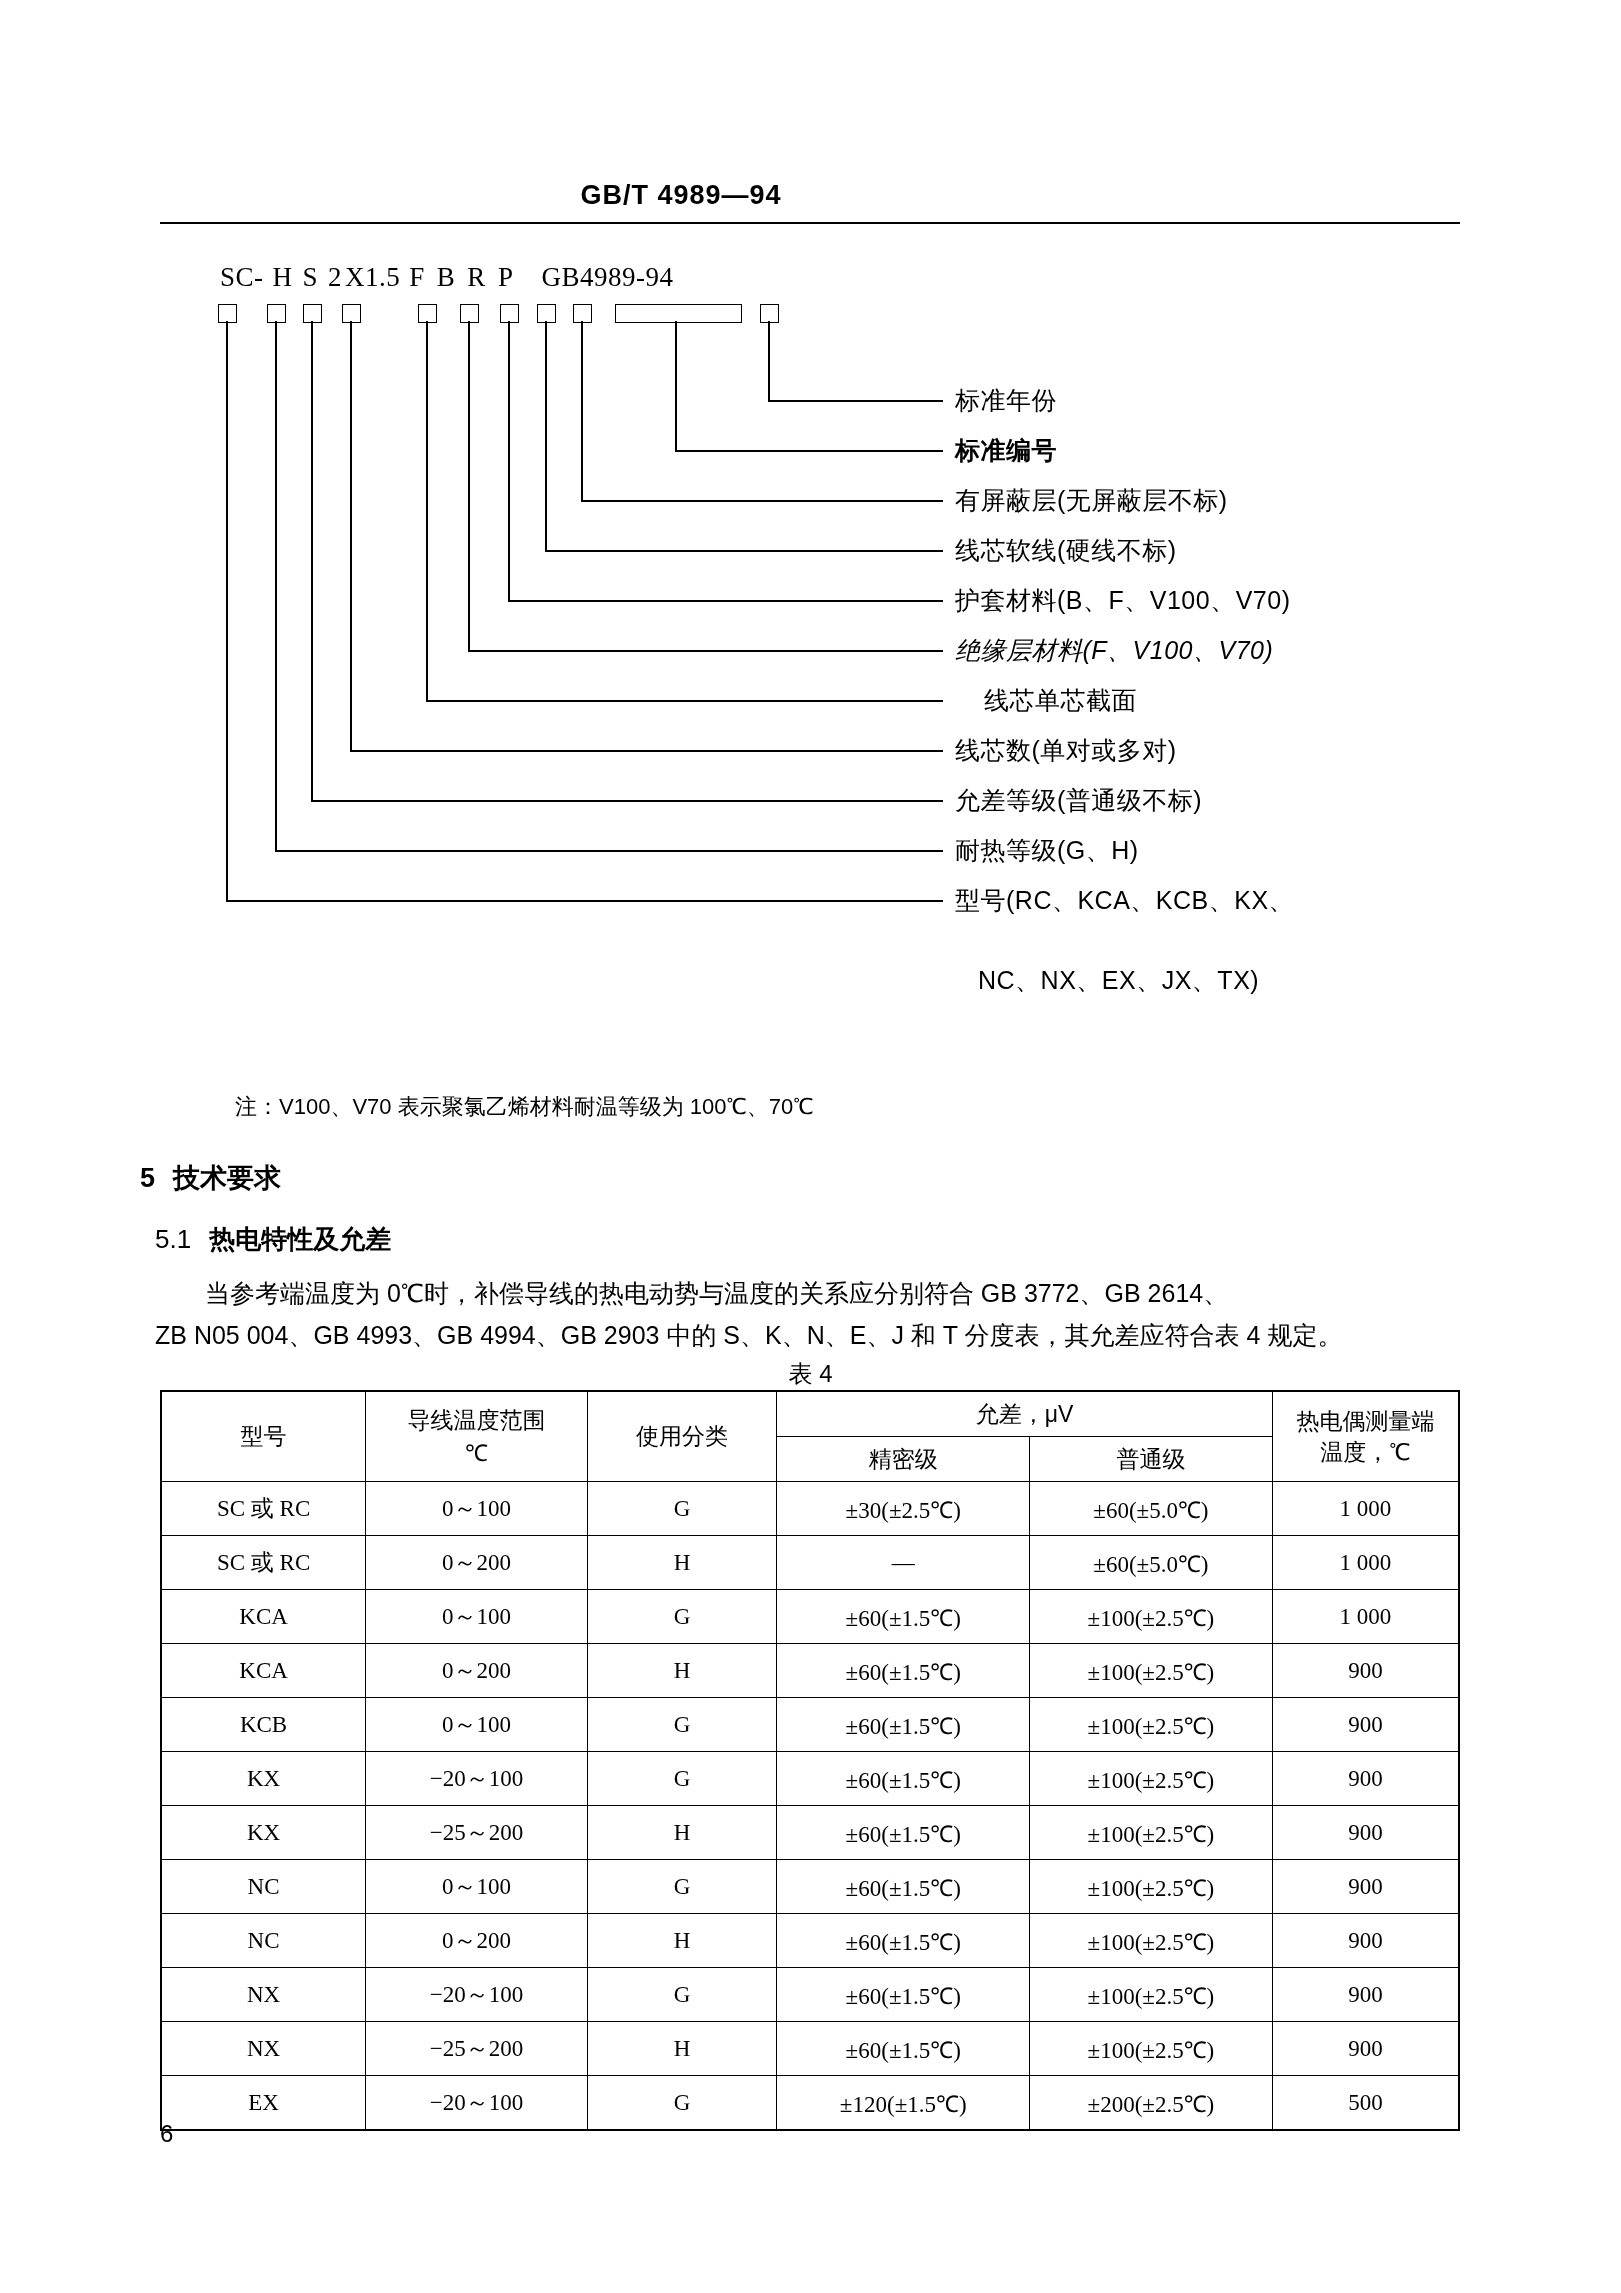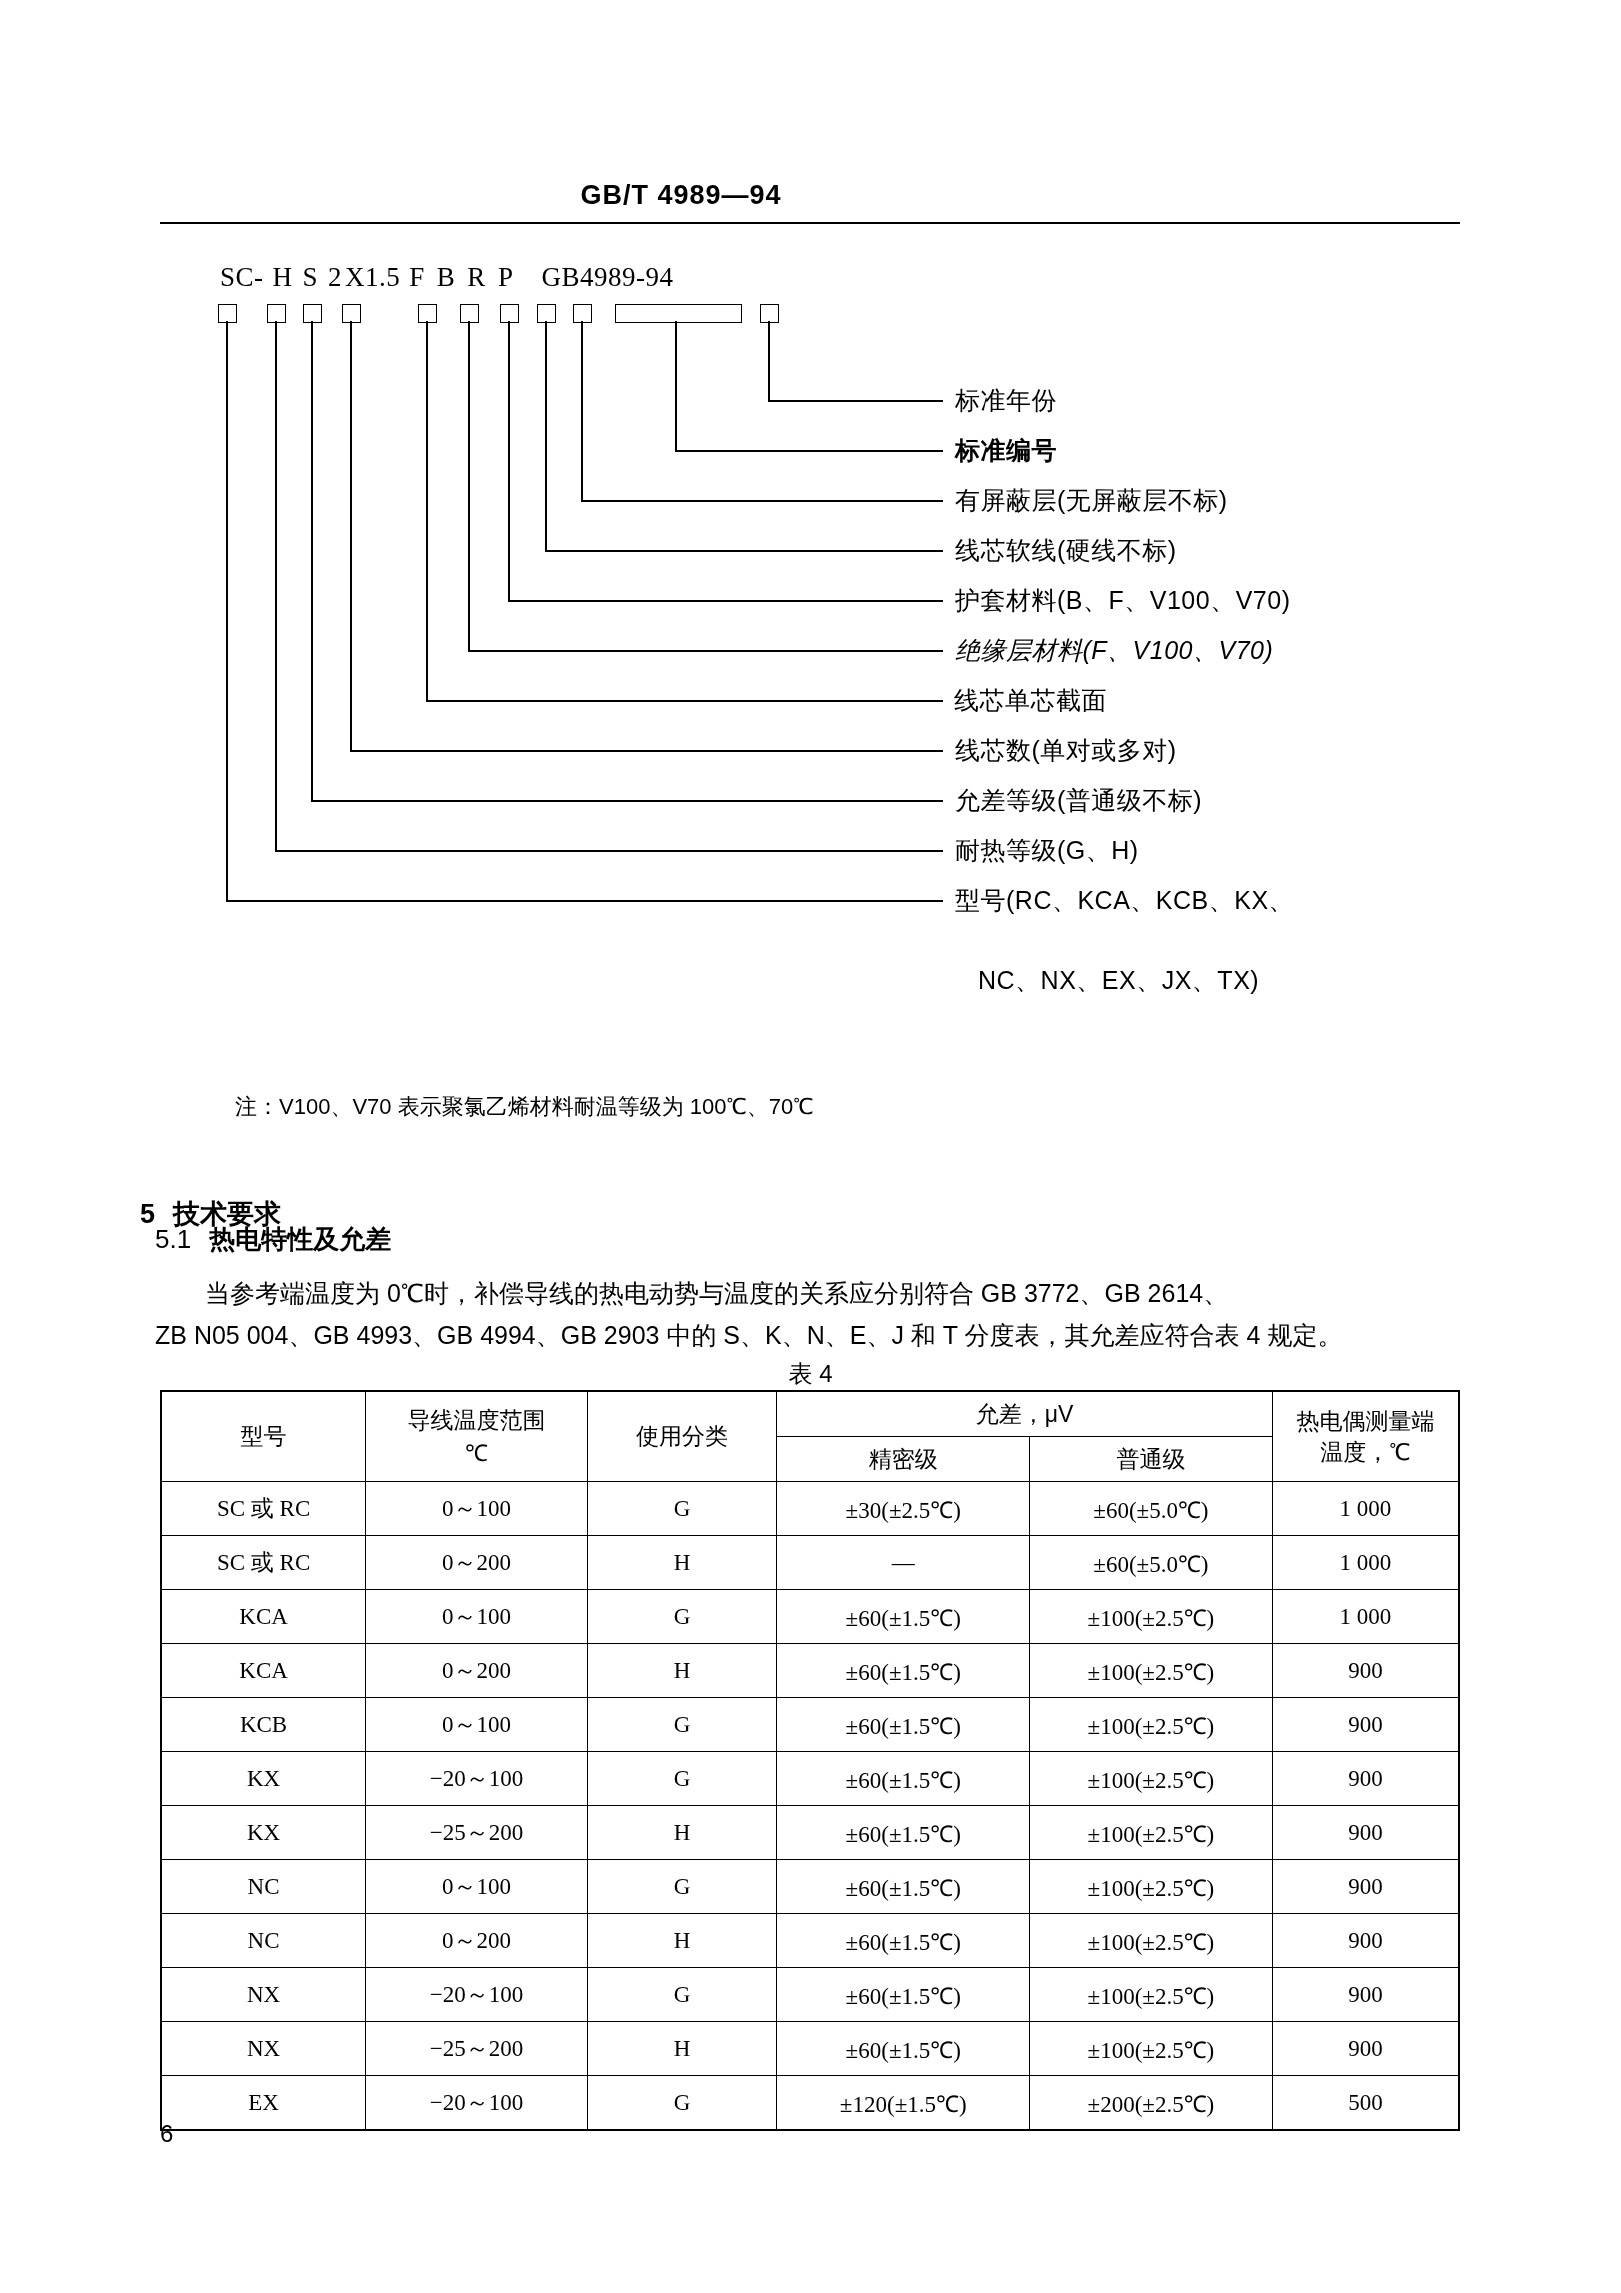--- a/index.html
+++ b/index.html
@@ -96,21 +96,20 @@
     text-align: center;
   }
 
   
   .sec-h {
     position: absolute;
     font-family: "Liberation Sans", sans-serif;
     font-weight: bold;
     font-size: 27px;
     white-space: nowrap;
-    margin-top: 36px;
   }
   .sec-h .num { margin-right: 18px; }
   .sub-h {
     position: absolute;
     font-family: "Liberation Sans", sans-serif;
     font-size: 26px;
     font-weight: bold;
     white-space: nowrap;
   }
   .sub-h .num { margin-right: 18px; font-weight: normal; }
@@ -212,21 +211,21 @@
     <div class="vline" style="left:348px; top:71px; height:279px;"></div>
     <div class="hline" style="left:348px; top:350px; width:435px;"></div>
     <div class="lbl" style="left:795px; top:334px;">护套材料(B、F、V100、V70)</div>
 
     <div class="vline" style="left:308px; top:71px; height:329px;"></div>
     <div class="hline" style="left:308px; top:400px; width:475px;"></div>
     <div class="lbl" style="left:795px; top:384px;font-style:italic;">绝缘层材料(F、V100、V70)</div>
 
     <div class="vline" style="left:266px; top:71px; height:379px;"></div>
     <div class="hline" style="left:266px; top:450px; width:517px;"></div>
-    <div class="lbl" style="left:794px; top:434px;">线芯单芯截面</div>
+    <div class="lbl" style="left:824px; top:434px;">线芯单芯截面</div>
 
     <div class="vline" style="left:190px; top:71px; height:429px;"></div>
     <div class="hline" style="left:190px; top:500px; width:593px;"></div>
     <div class="lbl" style="left:795px; top:484px;">线芯数(单对或多对)</div>
 
     <div class="vline" style="left:151px; top:71px; height:479px;"></div>
     <div class="hline" style="left:151px; top:550px; width:632px;"></div>
     <div class="lbl" style="left:795px; top:534px;">允差等级(普通级不标)</div>
 
     <div class="vline" style="left:115px; top:71px; height:529px;"></div>

